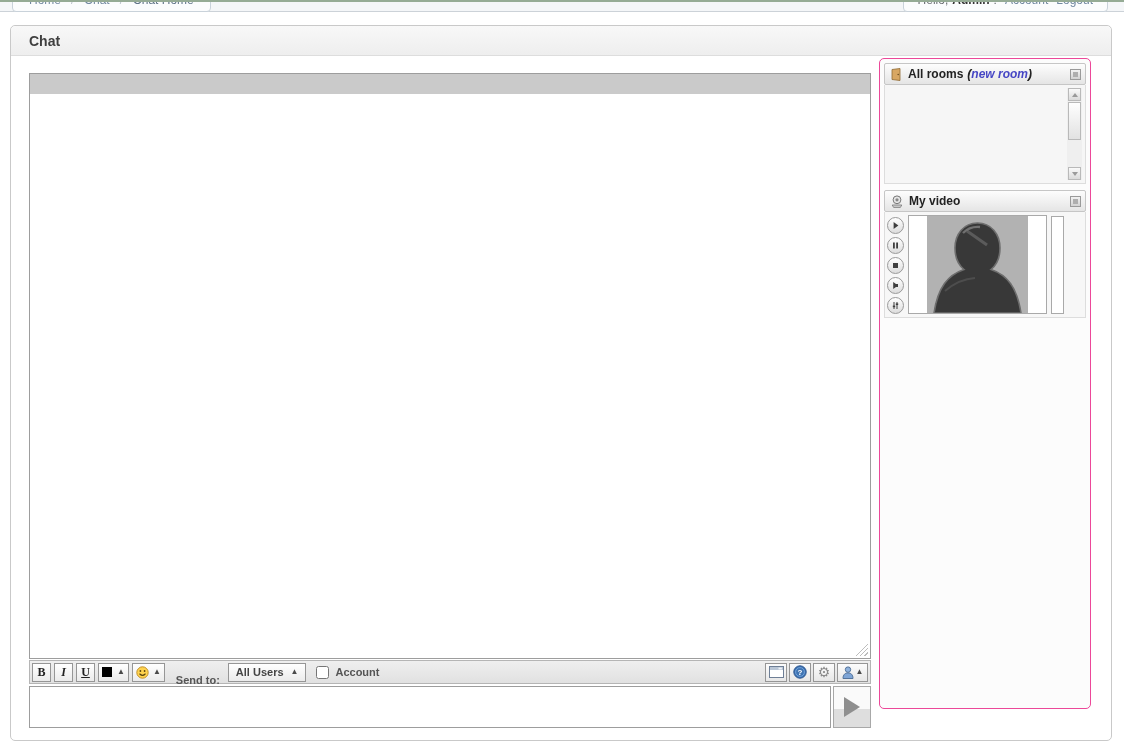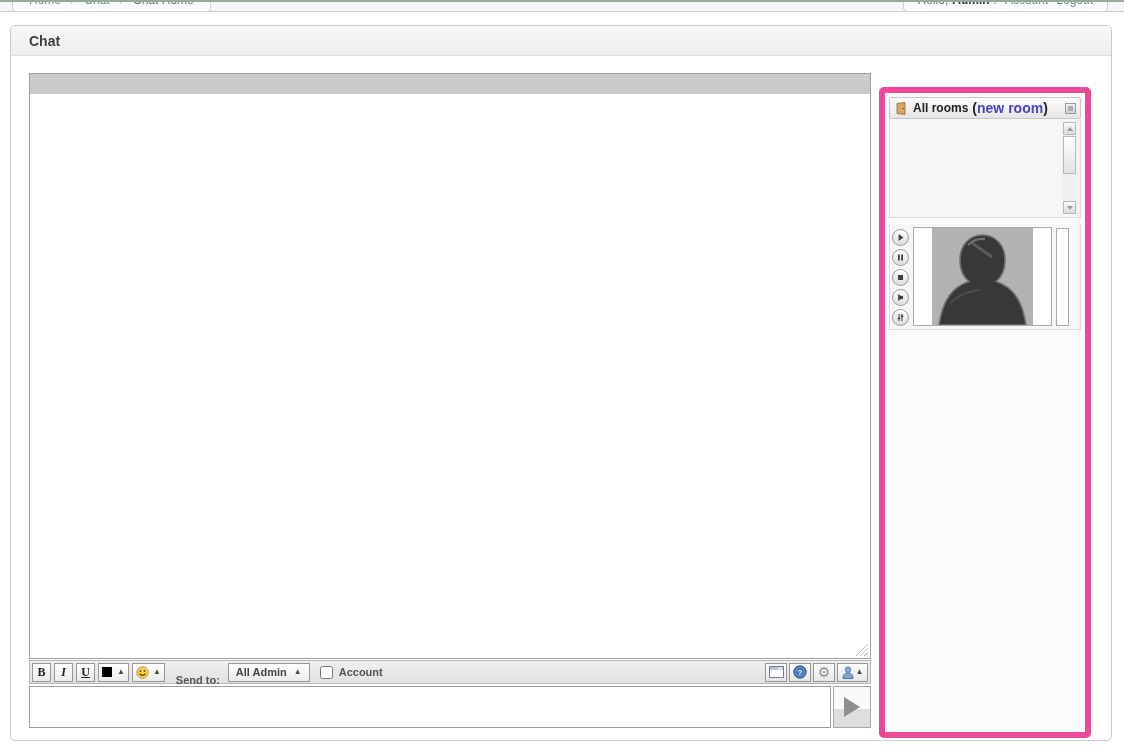--- a/index.html
+++ b/index.html
@@ -66,28 +66,28 @@
   .input-row { margin-top:2px; display:flex; height:42px; }
   .msg-input { flex:1; border:1px solid #9d9d9d; resize:none; padding:3px;
     font:12px "Liberation Sans",sans-serif; outline:none; background:#fff; }
   .send-btn { width:38px; margin-left:2px; border:1px solid #a8a8a8;
     background:linear-gradient(#fafafa 55%, #dedede 55%); display:flex;
     align-items:center; justify-content:center; }
   .send-tri { width:0; height:0; border-top:10px solid transparent;
     border-bottom:10px solid transparent; border-left:16px solid #8f8f8f; }
 
   
-  .sidebar { position:absolute; left:868px; top:61px; width:212px; height:651px;
-    border:6px solid #ec4899; border-radius:5px; background:#fcfcfc; padding:4px; }
+  .sidebar { position:absolute; left:868px; top:32px; width:212px; height:651px;
+    border:1px solid #ec4899; border-radius:5px; background:#fcfcfc; padding:4px; }
   .panel { margin-bottom:6px; }
   .panel-header { height:22px; background:linear-gradient(#fdfdfd,#e5e5e5);
     border:1px solid #c6c6c6; border-radius:2px; display:flex; align-items:center;
     padding:0 5px; position:relative; }
   .panel-title { font-size:12px; font-weight:bold; color:#222; margin-left:5px; }
-  .newroom { font-size:14px; font-weight:bold; color:#222; margin-left:4px; }
+  .newroom { font-size:12px; font-weight:bold; color:#222; margin-left:4px;font-style:italic; }
   .newroom a { color:#4646c4; text-decoration:none; }
   .collapse-btn { position:absolute; right:4px; top:5px; width:11px; height:11px;
     border:1px solid #9a9a9a; background:linear-gradient(#f2f2f2,#d2d2d2);
     display:flex; align-items:center; justify-content:center; padding:0; }
   .collapse-inner { width:5px; height:5px; background:#aeaeae; display:block; }
 
   .rooms-body { height:99px; background:#f6f6f6; border:1px solid #ddd; border-top:none;
     position:relative; }
   .scrollbar { position:absolute; top:3px; right:3px; bottom:3px; width:15px;
     background:#efefef; }
@@ -157,21 +157,21 @@
           <circle cx="6.5" cy="6.5" r="5.7" fill="#ffd34e" stroke="#c2912c"></circle>
           <circle cx="4.4" cy="5" r="0.9" fill="#5a4510"></circle>
           <circle cx="8.6" cy="5" r="0.9" fill="#5a4510"></circle>
           <path d="M3.8 8 q2.7 2.7 5.4 0" fill="none" stroke="#5a4510" stroke-width="1.1" stroke-linecap="round"></path>
         </svg>
         <span class="uparr">▲</span>
       </button>
 
       <span class="tlabel sendto-lbl">Send to:</span>
       <button class="dropdown">
-        <span>All Admin</span>
+        <span>All Users</span>
         <span class="uparr">▲</span>
       </button>
       <input type="checkbox" class="whisper-cb" style="">
       <span class="tlabel">Account</span>
 
       <div class="tb-right">
         <button class="icon-btn">
           <svg width="15" height="12" viewBox="0 0 15 12">
             <rect x="0.5" y="0.5" width="14" height="11" fill="#fff" stroke="#6e7f96"></rect>
             <rect x="1" y="1" width="13" height="3" fill="#b9c6d6"></rect>
@@ -227,20 +227,31 @@
           </button>
           <div class="sb-thumb"></div>
           <button class="sb-btn sb-down">
             <span class="sb-arrow-down"></span>
           </button>
         </div>
       </div>
     </div>
 
     <div class="panel">
+      <div class="panel-header">
+        <svg width="14" height="13" viewBox="0 0 14 13">
+          <circle cx="7" cy="4.8" r="3.9" fill="#e6e6e6" stroke="#777"></circle>
+          <circle cx="7" cy="4.8" r="1.6" fill="#888"></circle>
+          <path d="M3.6 12.4 h6.8 l1.4 -2.4 h-9.6 Z" fill="#cfcfcf" stroke="#777" stroke-width="0.8"></path>
+        </svg>
+        <span class="panel-title">My video</span>
+        <button class="collapse-btn">
+          <span class="collapse-inner"></span>
+        </button>
+      </div>
       <div class="video-body">
         <div class="player-controls">
           <button class="pbtn">
             <svg width="9" height="9" viewBox="0 0 9 9">
               <path d="M2.6 1 L7.4 4.5 L2.6 8 Z" fill="#3f3f3f"></path>
             </svg>
           </button>
           <button class="pbtn">
             <svg width="9" height="9" viewBox="0 0 9 9">
               <rect x="2" y="1.5" width="1.8" height="6" fill="#3f3f3f"></rect>

